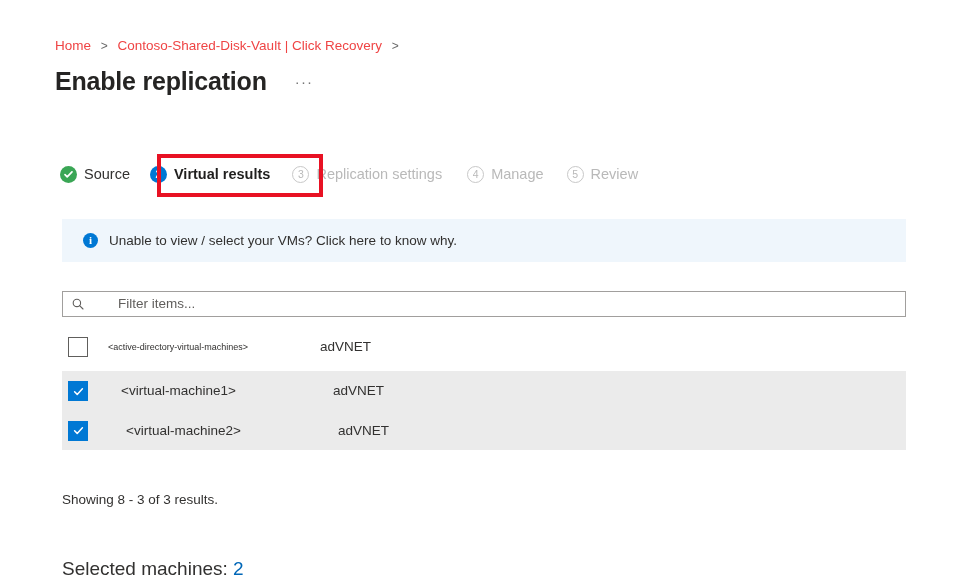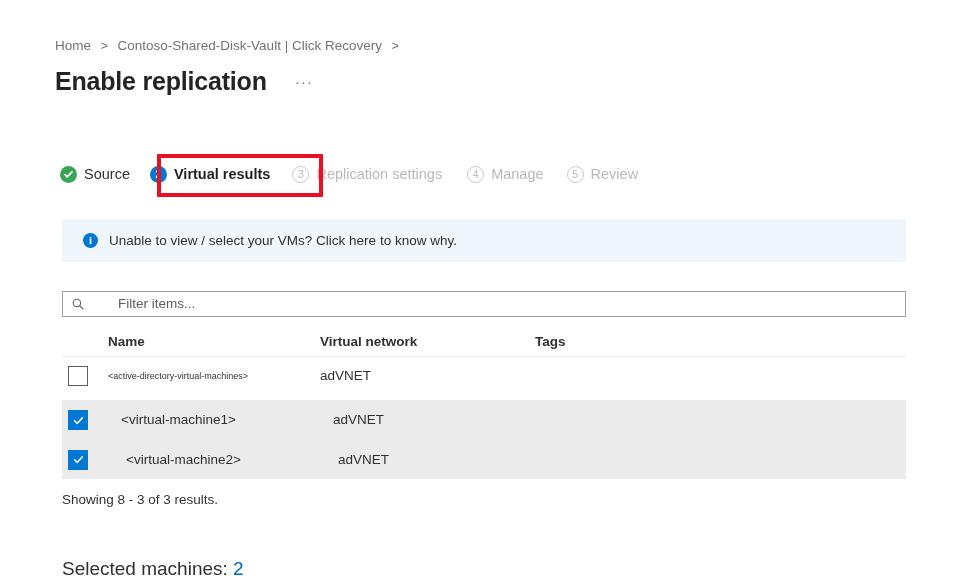--- a/index.html
+++ b/index.html
@@ -20,21 +20,21 @@
   .breadcrumb {
     position: absolute;
     left: 55px;
     top: 37px;
     font-size: 13.5px;
     line-height: 18px;
     white-space: nowrap;
     color: #0067b8;
   }
   .crumb-link {
-    color: #737373;
+    color: #ef4444;
     text-decoration: none;
     cursor: pointer;
     text-align: center;
   }
   .crumb-sep {
     color: #6b6b6b;
     margin: 0 6px;
     font-size: 12px;
   }
 
@@ -359,26 +359,20 @@
     <svg width="12" height="12" viewBox="0 0 12 12">
         <circle cx="4.9" cy="4.9" r="3.7" stroke="#605e5c" stroke-width="1.1" fill="none"></circle>
         <line x1="7.6" y1="7.6" x2="11" y2="11" stroke="#605e5c" stroke-width="1.1" stroke-linecap="round"></line>
       </svg>
   </span>
   <span class="filter-placeholder">Filter items...</span>
 </div>
 
 <div class="table">
 
-  <div class="thead">
-    <div class="col-check"></div>
-    <div class="col-name th">Name</div>
-    <div class="col-vnet th">Virtual network</div>
-    <div class="col-tags th">Tags</div>
-  </div>
 
   <div class="row row-1">
     <div class="col-check">
       <div class="checkbox cb-off"></div>
     </div>
     <div class="col-name cell cell-small name-indent-1">&lt;active-directory-virtual-machines&gt;</div>
     <div class="col-vnet cell">adVNET</div>
     <div class="col-tags cell"></div>
   </div>
 

